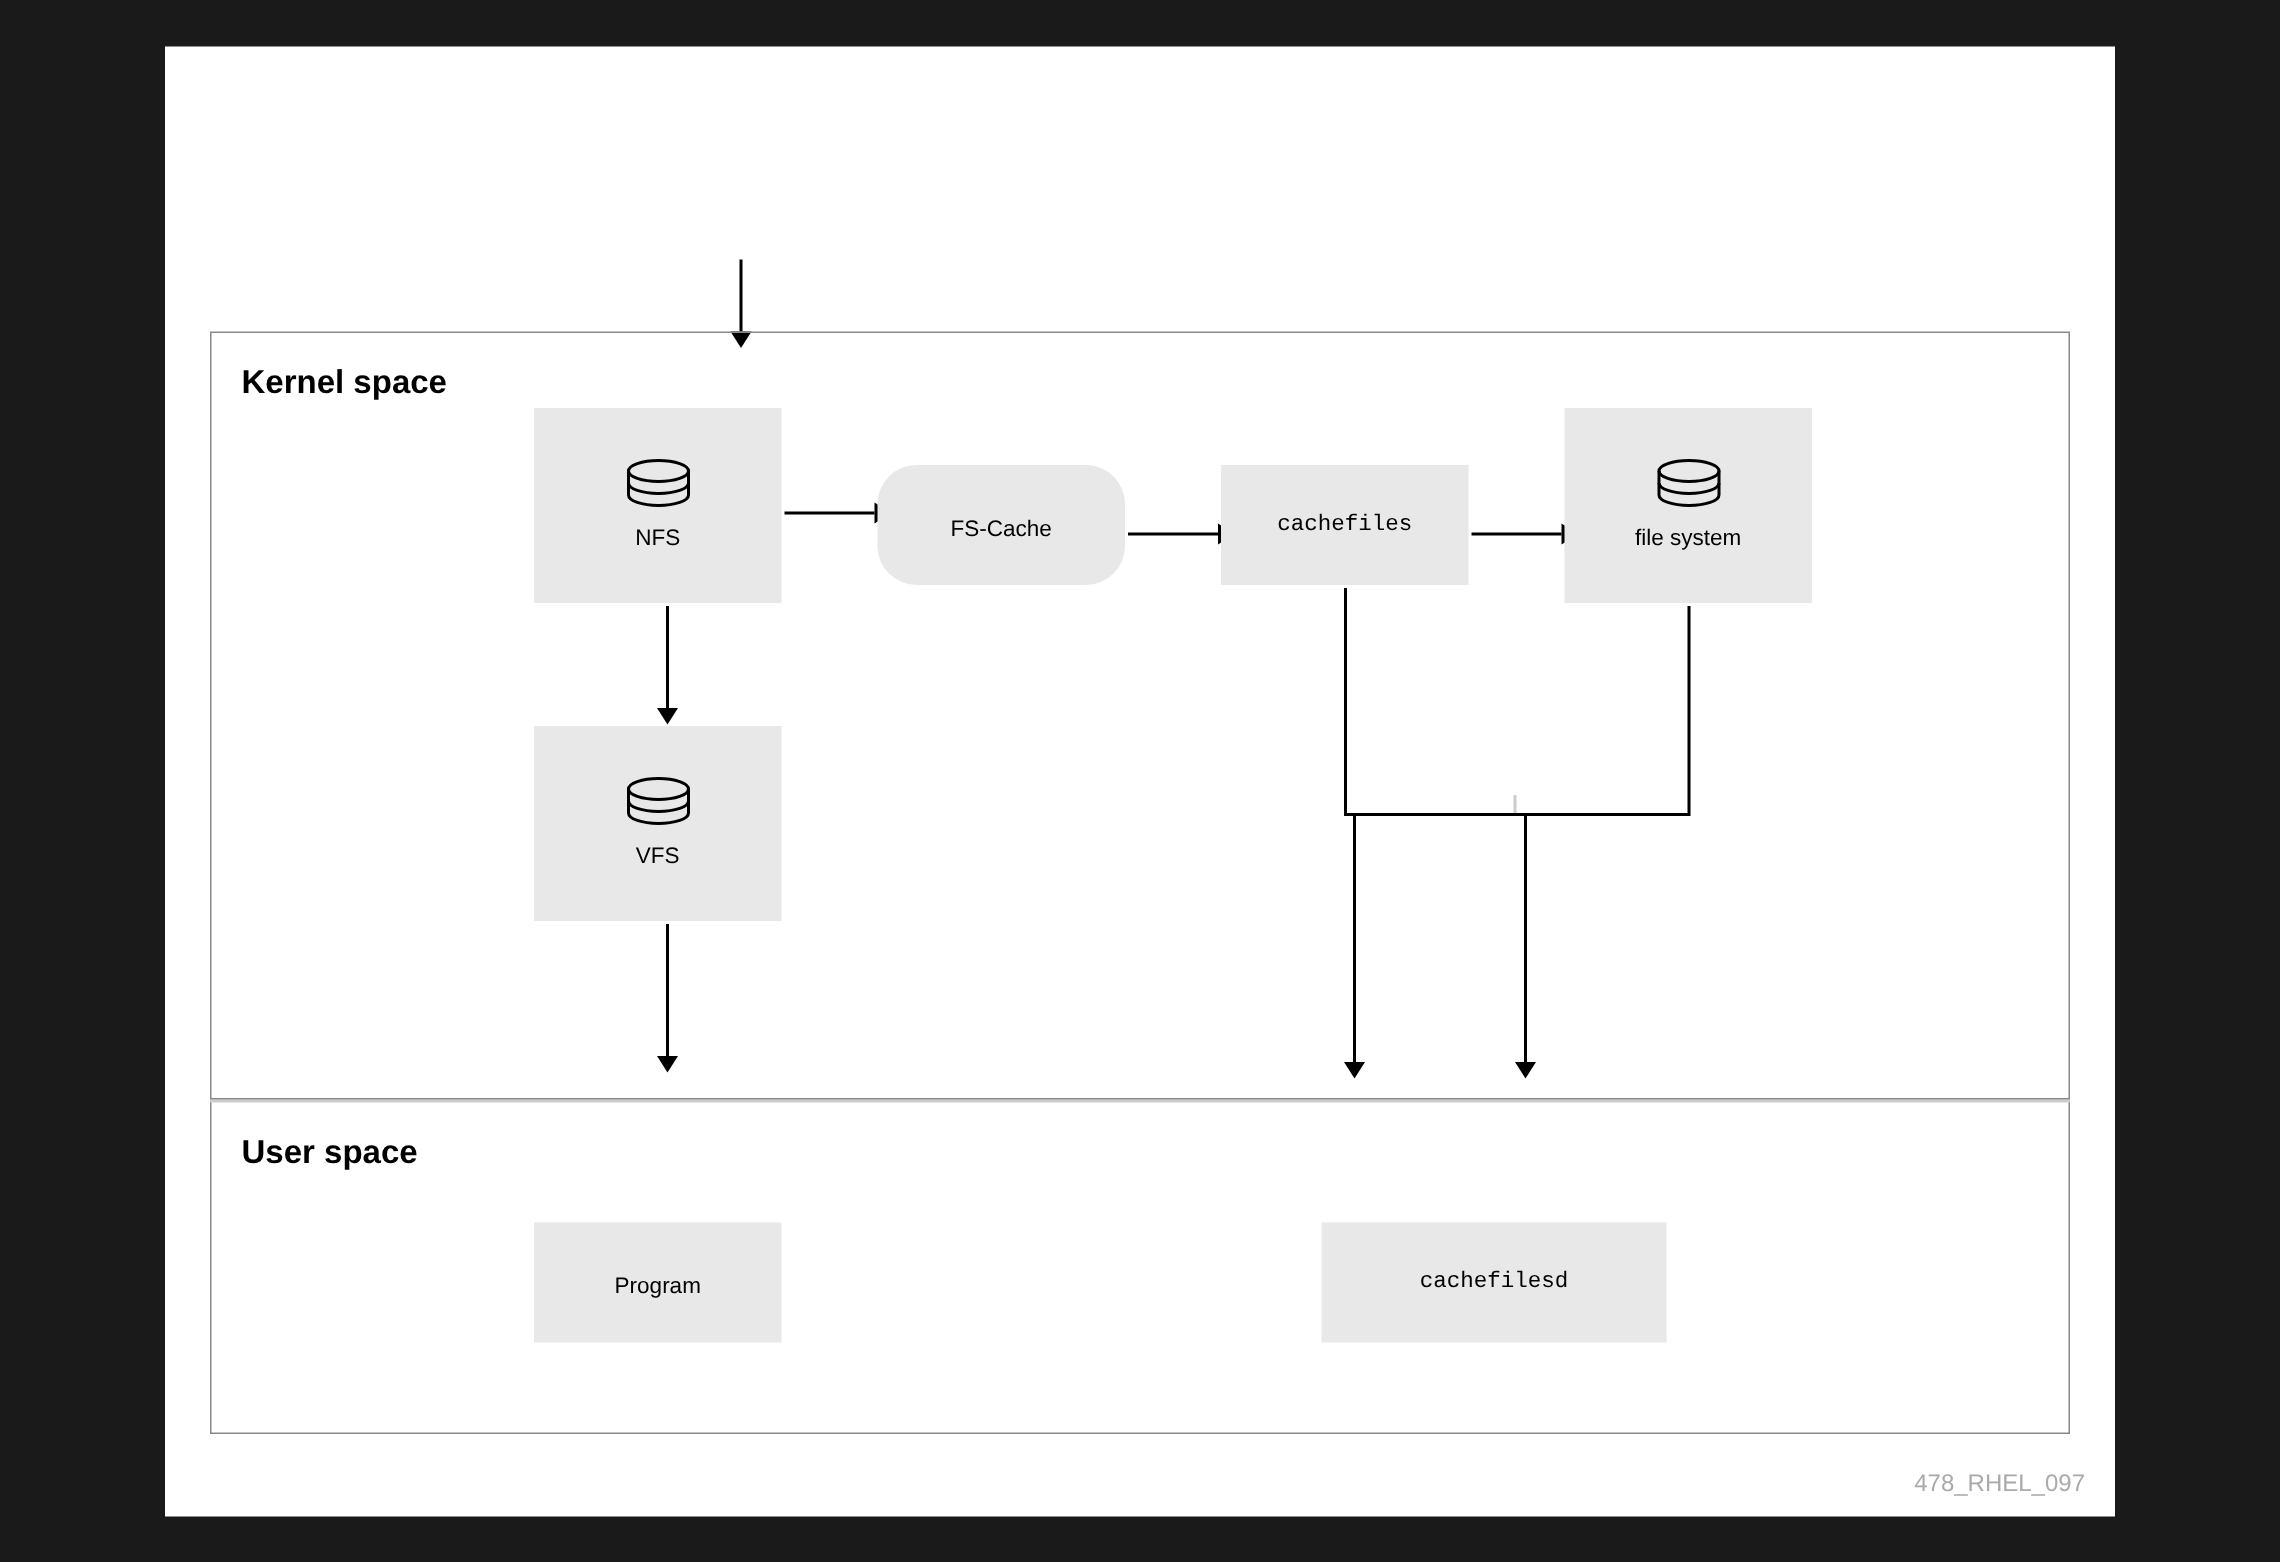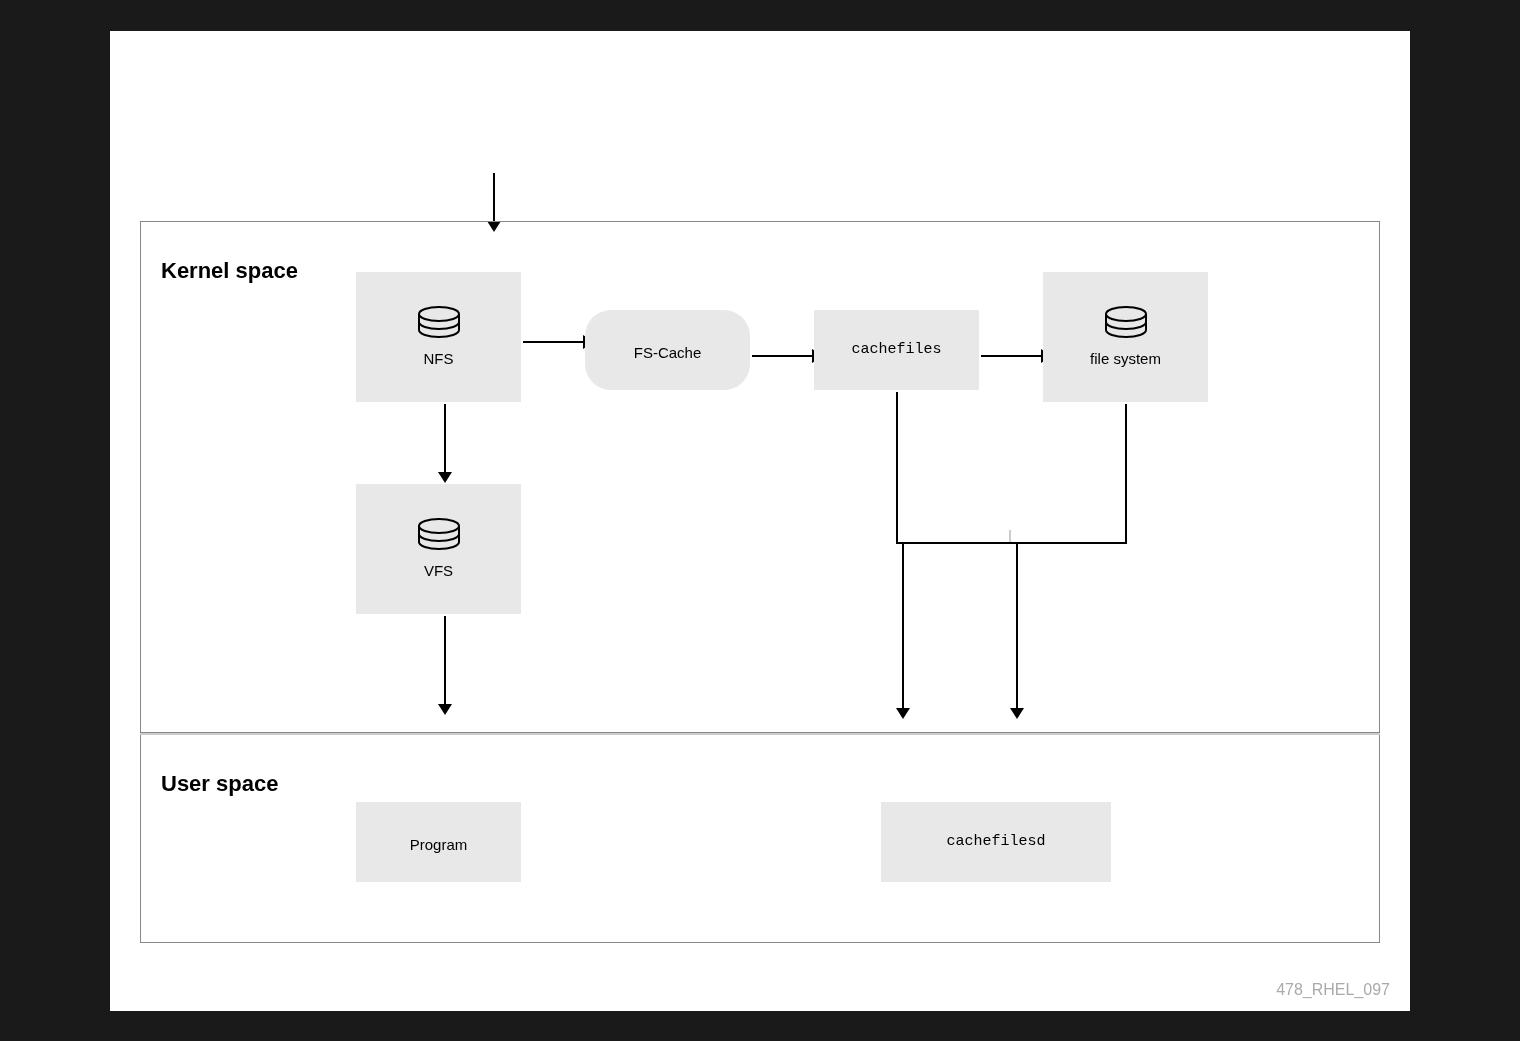--- a/index.html
+++ b/index.html
@@ -23,30 +23,30 @@
       border: 1.5px solid #888;
       position: relative;
       padding: 20px 20px 30px 20px;
       margin-bottom: 0;
     }
     .space-label {
       font-size: 22px;
       font-weight: 900;
       color: #000;
       position: absolute;
-      top: 36px;
+      top: 20px;
       left: 20px;
       white-space: nowrap;
     }
     
     .user-space {
       border: 1.5px solid #888;
       border-top: none;
       position: relative;
-      padding: 17px 20px 30px 20px;
+      padding: 30px 20px 30px 20px;
       min-height: 200px;
     }
     
     .box {
       background: #e8e8e8;
       border: none;
       display: flex;
       flex-direction: column;
       align-items: center;
       justify-content: center;

